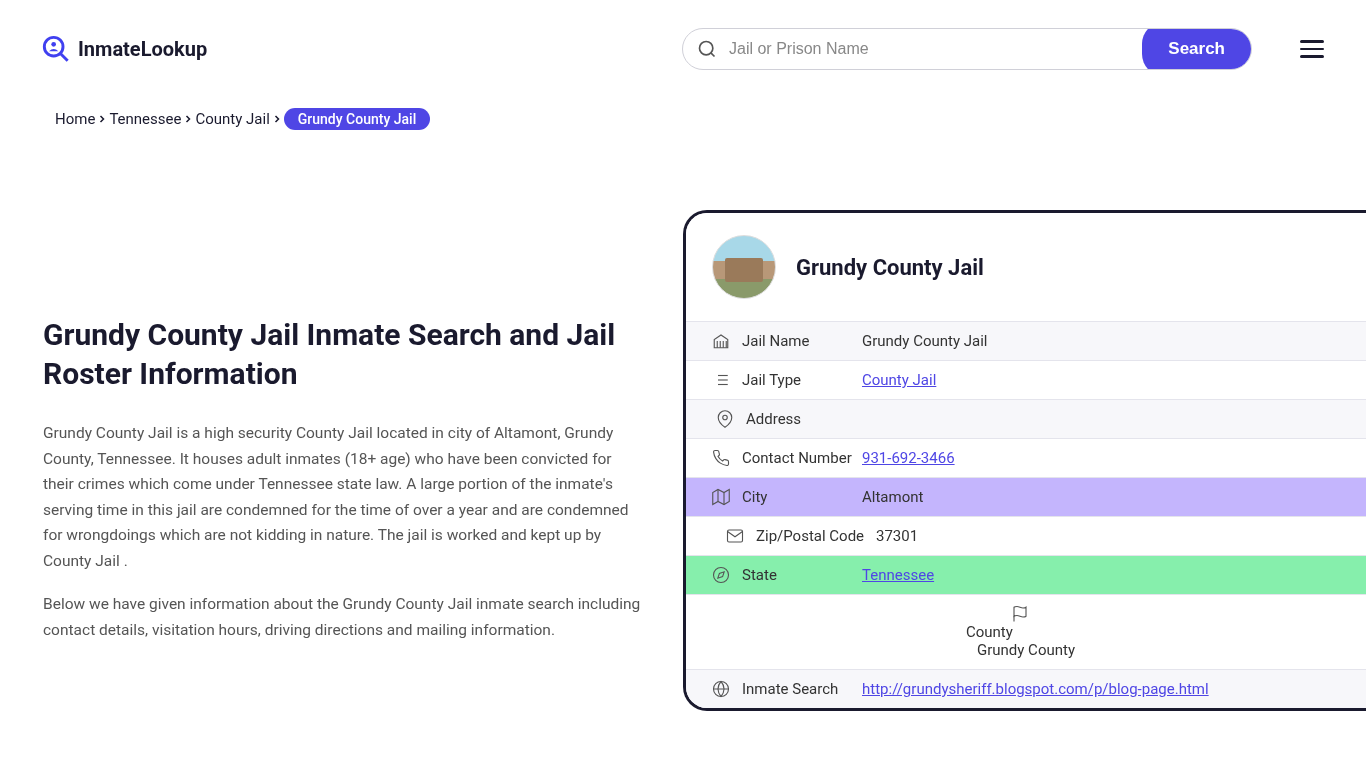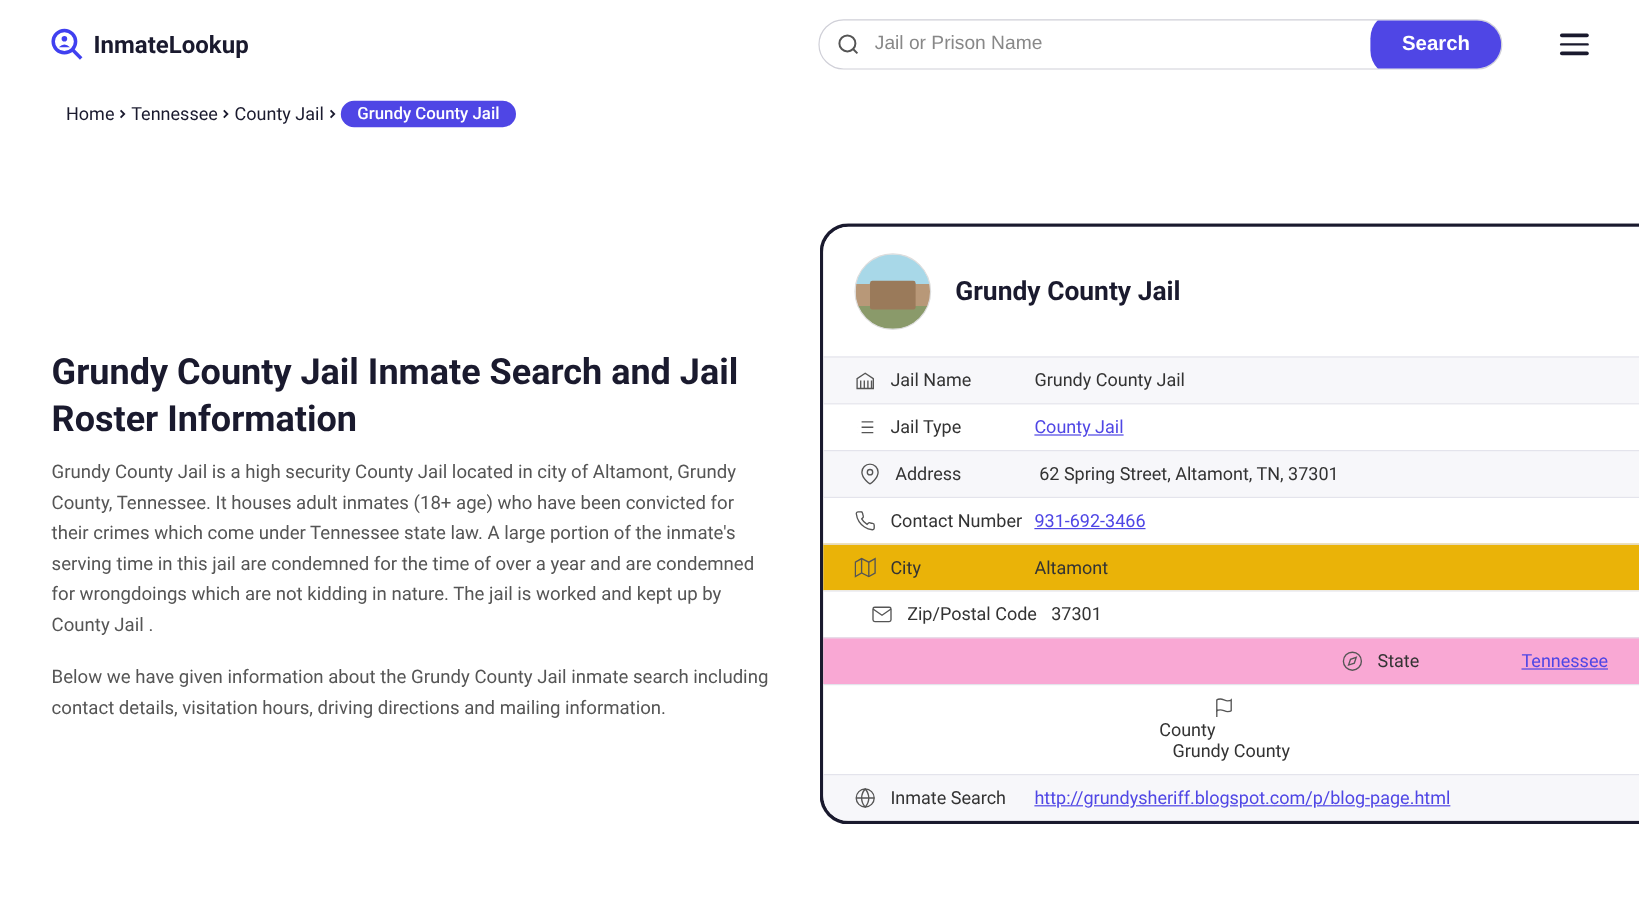--- a/index.html
+++ b/index.html
@@ -12,21 +12,21 @@
       background: #ffffff;
       color: #1a1a2e;
       width: 1366px;
       height: 768px;
       overflow: hidden;
     }
     .header {
       display: flex;
       align-items: center;
       justify-content: space-between;
-      padding: 16px 42px;
+      padding: 28px 42px;
       background: #fff;
     }
     .logo {
       display: flex;
       align-items: center;
       gap: 8px;
     }
     .logo-icon {
       width: 28px;
       height: 28px;
@@ -128,21 +128,21 @@
     }
     .left-col {
       flex: 0 0 600px;
       padding-top: 165px;
     }
     .page-title {
       font-size: 30px;
       font-weight: 700;
       color: #1a1a2e;
       line-height: 1.3;
-      margin-bottom: 12px;
+      margin-bottom: 28px;
     }
     .desc {
       font-size: 15.5px;
       color: #555;
       line-height: 1.65;
       margin-bottom: 18px;
     }
     .right-col {
       flex: 1;
       padding-top: 60px;
@@ -326,51 +326,50 @@
         <span class="info-label">Jail Type</span>
         <span class="info-value link">County Jail</span>
       </div>
 
       <div class="info-row" style="background:#f7f7fa;padding-left:30px;">
         <svg class="info-icon" viewBox="0 0 24 24" fill="none" stroke="currentColor" stroke-width="1.5">
             <path d="M21 10c0 7-9 13-9 13s-9-6-9-13a9 9 0 0 1 18 0z"></path>
             <circle cx="12" cy="10" r="3"></circle>
           </svg>
         <span class="info-label">Address</span>
-        <span class="info-value">62 Spring Street, Altamont, TN, 37301</span>
       </div>
 
       <div class="info-row" style="background:#fff;">
         <svg class="info-icon" viewBox="0 0 24 24" fill="none" stroke="currentColor" stroke-width="1.5">
             <path d="M22 16.92v3a2 2 0 0 1-2.18 2 19.79 19.79 0 0 1-8.63-3.07 19.5 19.5 0 0 1-6-6 19.79 19.79 0 0 1-3.07-8.67A2 2 0 0 1 4.11 2h3a2 2 0 0 1 2 1.72 12.84 12.84 0 0 0 .7 2.81 2 2 0 0 1-.45 2.11L8.09 9.91a16 16 0 0 0 6 6l1.27-1.27a2 2 0 0 1 2.11-.45 12.84 12.84 0 0 0 2.81.7A2 2 0 0 1 22 16.92z"></path>
           </svg>
         <span class="info-label">Contact Number</span>
         <span class="info-value link">931-692-3466</span>
       </div>
 
-      <div class="info-row" style="background:#eab308;">
+      <div class="info-row" style="background:#c4b5fd;">
         <svg class="info-icon" viewBox="0 0 24 24" fill="none" stroke="currentColor" stroke-width="1.5">
             <polygon points="1 6 1 22 8 18 16 22 23 18 23 2 16 6 8 2 1 6"></polygon>
             <line x1="8" y1="2" x2="8" y2="18"></line>
             <line x1="16" y1="6" x2="16" y2="22"></line>
           </svg>
         <span class="info-label">City</span>
         <span class="info-value">Altamont</span>
       </div>
 
       <div class="info-row" style="background:#fff;">
         <svg class="info-icon" viewBox="0 0 24 24" fill="none" stroke="currentColor" stroke-width="1.5">
             <path d="M4 4h16c1.1 0 2 .9 2 2v12c0 1.1-.9 2-2 2H4c-1.1 0-2-.9-2-2V6c0-1.1.9-2 2-2z"></path>
             <polyline points="22,6 12,13 2,6"></polyline>
           </svg>
         <span class="info-label">Zip/Postal Code</span>
         <span class="info-value">37301</span>
       </div>
 
-      <div class="info-row" style="background:#f9a8d4;justify-content:flex-end;">
+      <div class="info-row" style="background:#86efac;">
         <svg class="info-icon" viewBox="0 0 24 24" fill="none" stroke="currentColor" stroke-width="1.5">
             <circle cx="12" cy="12" r="10"></circle>
             <polygon points="16.24 7.76 14.12 14.12 7.76 16.24 9.88 9.88 16.24 7.76"></polygon>
           </svg>
         <span class="info-label">State</span>
         <span class="info-value link">Tennessee</span>
       </div>
 
       <div class="info-row" style="background:#fff;">
         <svg class="info-icon" viewBox="0 0 24 24" fill="none" stroke="currentColor" stroke-width="1.5">

